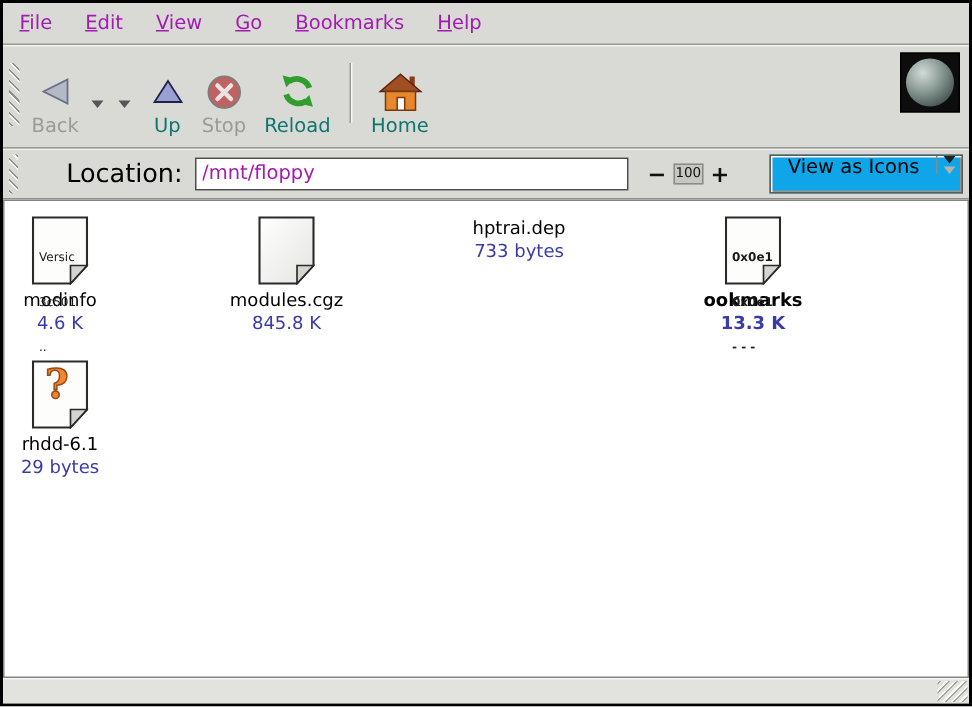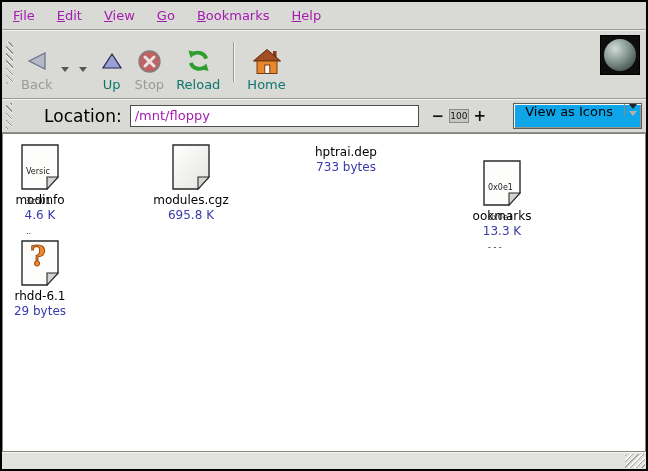--- a/index.html
+++ b/index.html
@@ -229,29 +229,29 @@
               <stop offset="0" stop-color="#ffffff"></stop>
                   <stop offset="1" stop-color="#e4e4e0"></stop>
             </linearGradient>
               </defs>
             <path d="M1 1 H37 V33 L26 45 H1 Z" fill="url(#pg)" stroke="#2a2a2a" stroke-width="1.4"></path>
             <path d="M37 33 L26 45 L26 33 Z" fill="#d4d4d0" stroke="#2a2a2a" stroke-width="1.1"></path>
           </svg>
         </div>
       </div>
       <div class="file-name">modules.cgz</div>
-      <div class="file-size">695.8 K</div>
+      <div class="file-size">845.8 K</div>
     </div>
 
     <div class="file-cell" style="left:278px; top:8px;">
       <div class="file-name">hptrai.dep</div>
       <div class="file-size">733 bytes</div>
     </div>
 
-    <div class="file-cell" style="left:434px; top:24px;">
+    <div class="file-cell" style="left:434px; top:8px;font-weight:bold;">
       <div class="doc-wrap">
         <div class="doc">
           <svg width="38" height="46">
             <path d="M1 1 H37 V33 L26 45 H1 Z" fill="#fdfdfc" stroke="#2a2a2a" stroke-width="1.4"></path>
             <path d="M37 33 L26 45 L26 33 Z" fill="#d4d4d0" stroke="#2a2a2a" stroke-width="1.1"></path>
           </svg>
           <div class="preview">
             <div>0x0e1</div>
             <div>0x0e1</div>
             <div>- - -</div>

